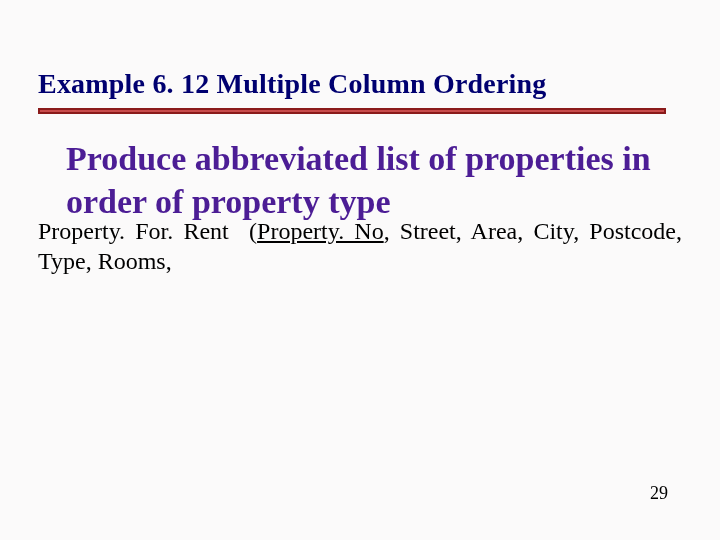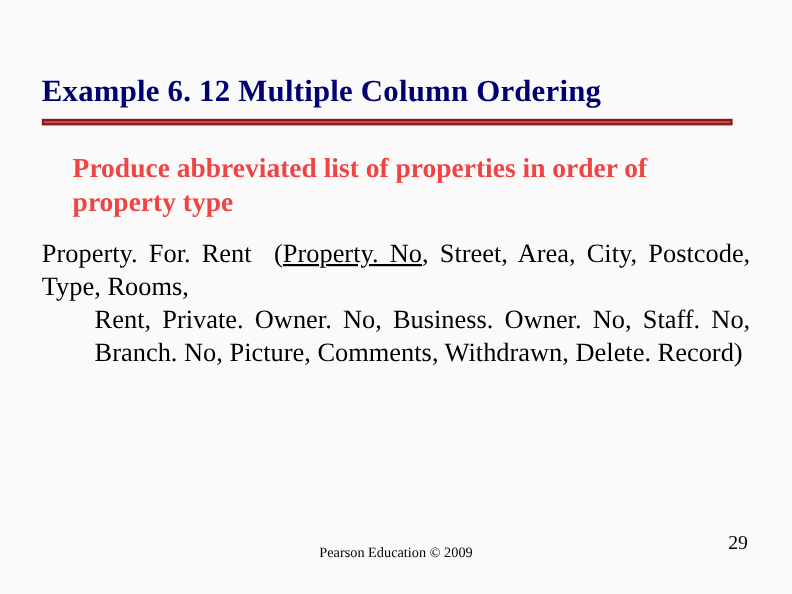--- a/index.html
+++ b/index.html
@@ -41,23 +41,23 @@
     top: 110px;
     width: 624px;
     height: 2px;
     background: #c84b4b;
   }
   .subtitle {
     position: absolute;
     left: 66px;
     top: 138px;
     right: 60px;
-    font-size: 25px;
+    font-size: 34px;
     font-weight: bold;
-    color: #ef4444;
+    color: #4c1d95;
     line-height: 1.25;
   }
   .schema {
     position: absolute;
     left: 38px;
     top: 216px;
     right: 38px;
     font-size: 24px;
     color: #000;
     line-height: 1.25;
@@ -86,40 +86,38 @@
     position: absolute;
     left: 0;
     right: 0;
     bottom: 30px;
     text-align: center;
     font-size: 13px;
     color: #000;
   }
   .pagenum {
     position: absolute;
-    right: 40px;
+    right: 52px;
     bottom: 36px;
     font-size: 18px;
     color: #000;
   }
 </style>
 </head>
 <body>
 
 <div class="slide">
 
   <div class="title">Example 6. 12  Multiple Column Ordering</div>
   <div class="title-rule-outer"></div>
   <div class="title-rule-inner"></div>
 
   <div class="subtitle">Produce abbreviated list of properties in order of property type</div>
 
   <div class="schema">
     <span class="name">Property. For. Rent</span>
     &nbsp;(<span class="pk">Property. No</span><span>,  Street,  Area,  City,  Postcode,  Type,  Rooms,</span>
-    <span class="ind">Rent,  Private. Owner. No,  Business. Owner. No,  Staff. No,  Branch. No,  Picture, Comments, Withdrawn, Delete. Record)</span>
   </div>
 
 
-  <div class="footer">Pearson Education © 2009</div>
   <div class="pagenum">29</div>
 
 </div>
 
 </body></html>

